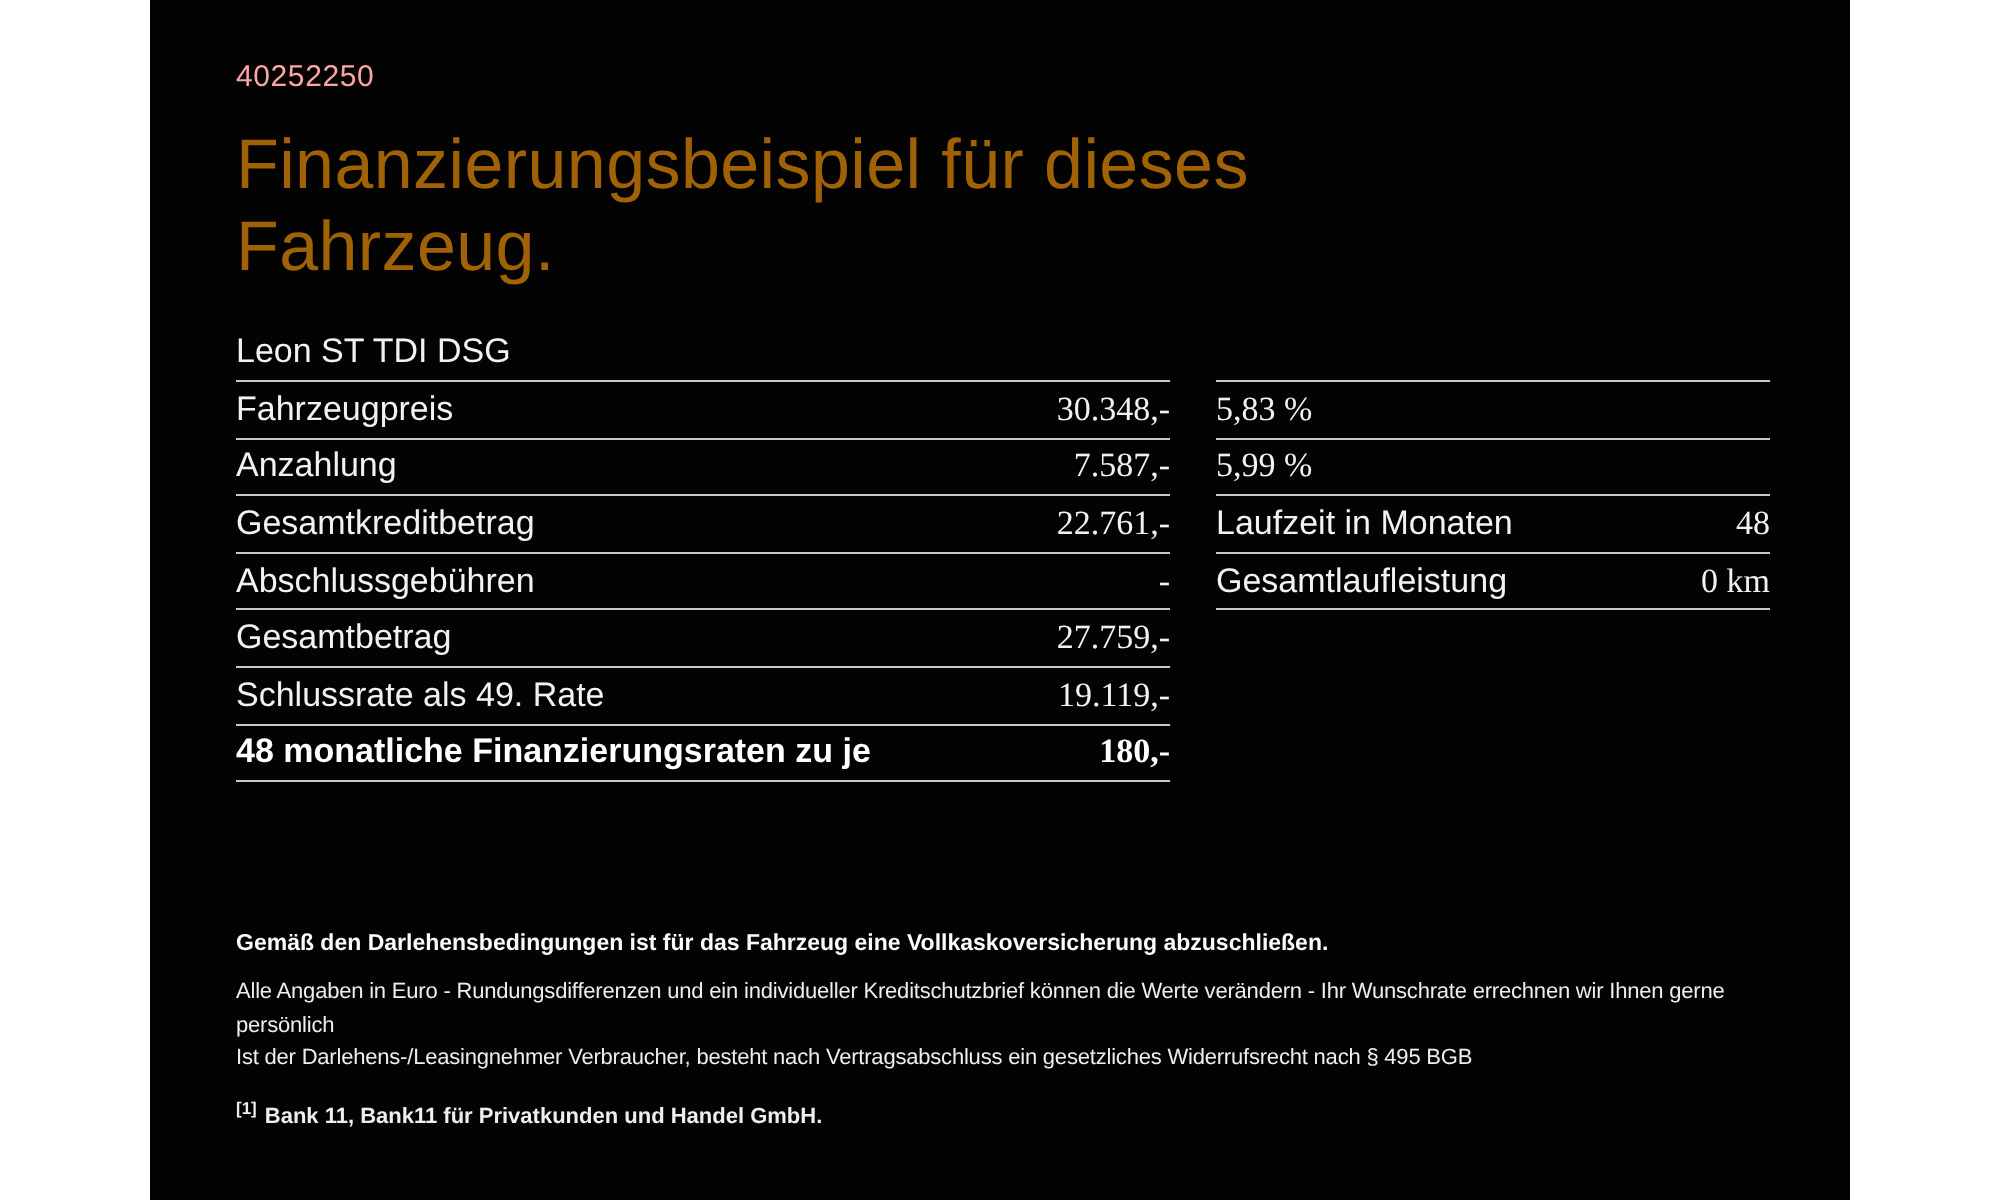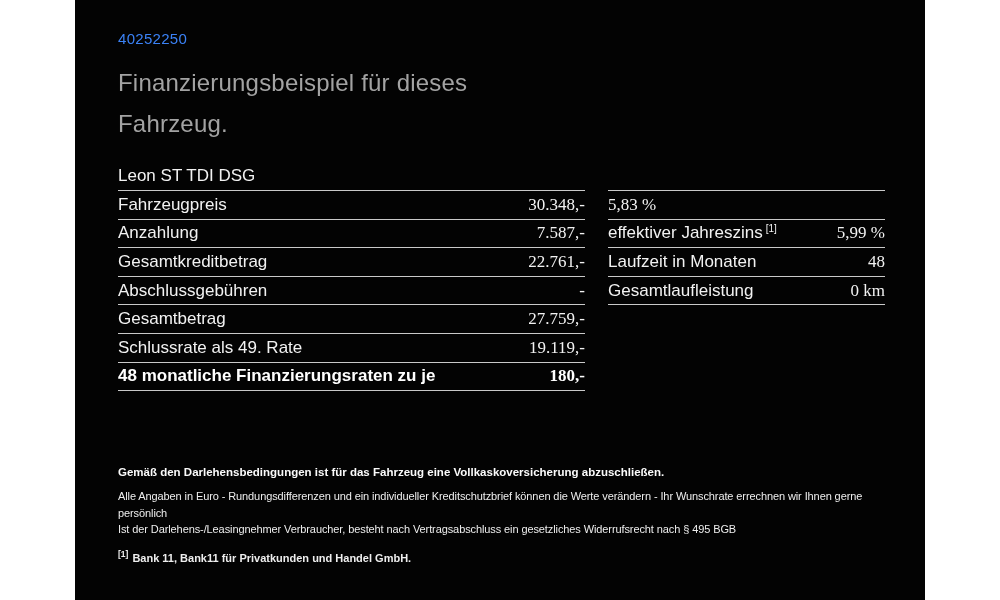--- a/index.html
+++ b/index.html
@@ -25,32 +25,32 @@
     height: 600px;
     background: #030303;
     color: #fafafa;
   }
   .vehicle-id {
     position: absolute;
     left: 43px;
     top: 30px;
     font-size: 15px;
     letter-spacing: 0.3px;
-    color: #3b82f6;
+    color: #fca5a5;
   }
   .title {
     position: absolute;
     left: 43px;
     top: 62px;
     margin: 0;
-    font-size: 24px;
+    font-size: 35px;
     font-weight: 400;
     line-height: 41px;
     letter-spacing: 0.2px;
-    color: #a3a3a3;
+    color: #a16207;
   }
   .model {
     position: absolute;
     left: 43px;
     top: 166px;
     font-size: 17px;
     color: #f2f2f2;
   }
   .tables {
     position: absolute;
@@ -154,21 +154,20 @@
           <div class="row bold" style="border-bottom-color: rgb(201, 201, 201);">
             <span class="label">48 monatliche Finanzierungsraten zu je</span>
             <span class="value">180,-</span>
           </div>
         </div>
       <div class="table table-right" style="border-top-color: rgb(201, 201, 201);">
           <div class="row" style="border-bottom-color: rgb(201, 201, 201);">
             <span class="value">5,83 %</span>
           </div>
           <div class="row" style="border-bottom-color: rgb(201, 201, 201);">
-            <span class="label">effektiver Jahreszins<sup>[1]</sup></span>
             <span class="value">5,99 %</span>
           </div>
           <div class="row" style="border-bottom-color: rgb(201, 201, 201);">
             <span class="label">Laufzeit in Monaten</span>
             <span class="value">48</span>
           </div>
           <div class="row" style="border-bottom-color: rgb(201, 201, 201);">
             <span class="label">Gesamtlaufleistung</span>
             <span class="value">0 km</span>
           </div>

